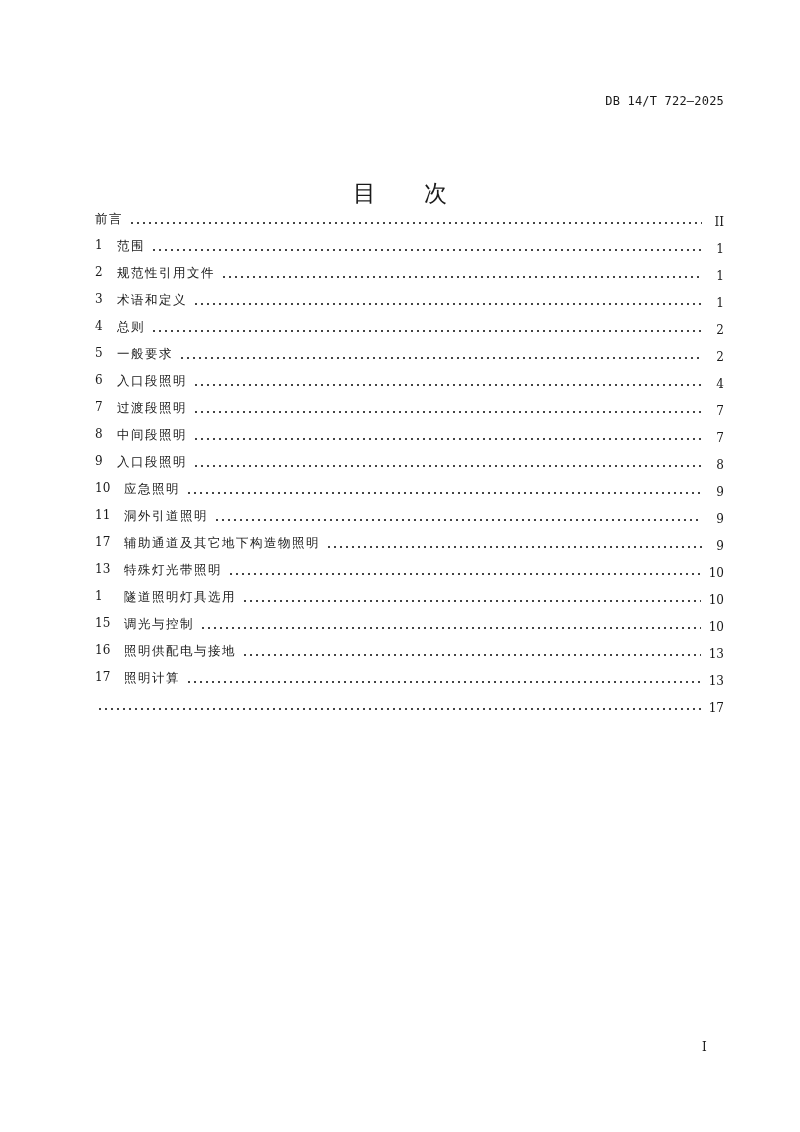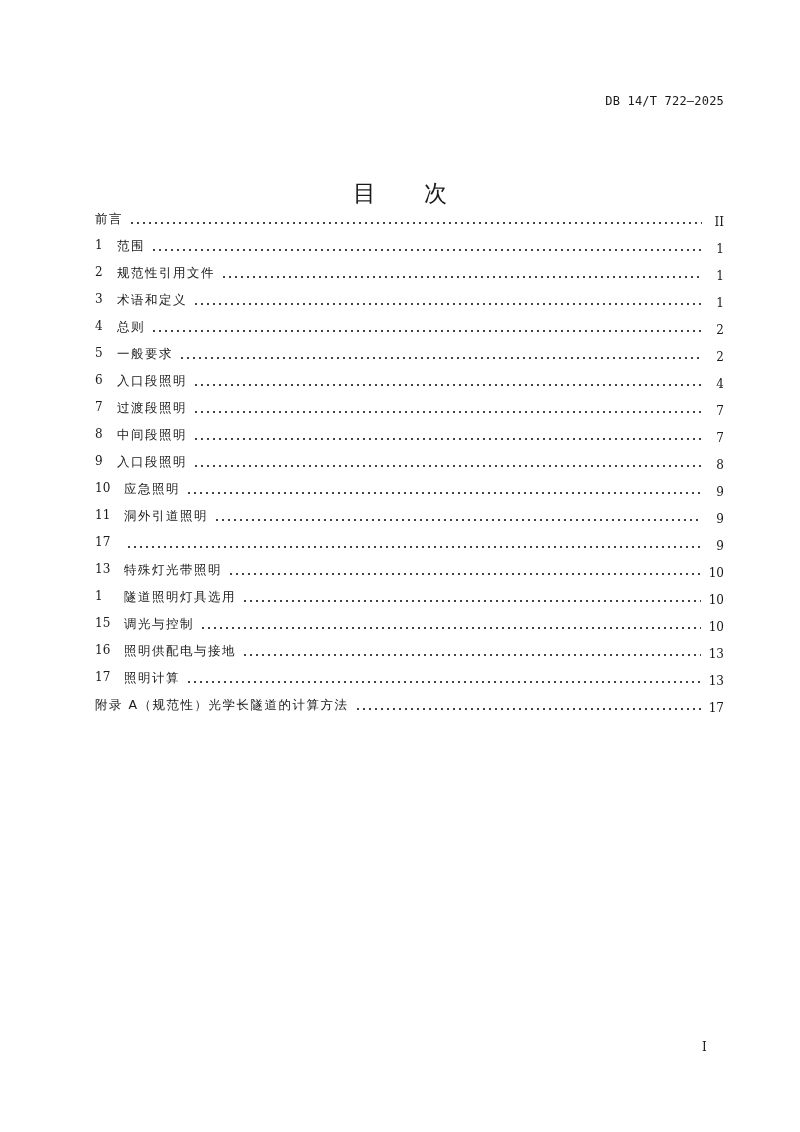--- a/index.html
+++ b/index.html
@@ -173,20 +173,21 @@
     <span class="page">9</span>
   </div>
   <div class="toc-row">
     <span class="num n2">11</span>
     <span class="label">洞外引道照明</span>
     <span class="leader"></span>
     <span class="page">9</span>
   </div>
   <div class="toc-row">
     <span class="num n2">17</span>
+    <span class="label">辅助通道及其它地下构造物照明</span>
     <span class="leader"></span>
     <span class="page">9</span>
   </div>
   <div class="toc-row">
     <span class="num n2">13</span>
     <span class="label">特殊灯光带照明</span>
     <span class="leader"></span>
     <span class="page">10</span>
   </div>
   <div class="toc-row">
@@ -207,19 +208,18 @@
     <span class="leader"></span>
     <span class="page">13</span>
   </div>
   <div class="toc-row">
     <span class="num n2">17</span>
     <span class="label">照明计算</span>
     <span class="leader"></span>
     <span class="page">13</span>
   </div>
   <div class="toc-row">
-    <span class="label">附录 A（规范性）光学长隧道的计算方法</span>
     <span class="leader"></span>
     <span class="page">17</span>
   </div>
 </div>
 
 <div class="page-number">I</div>
 
 </body></html>

